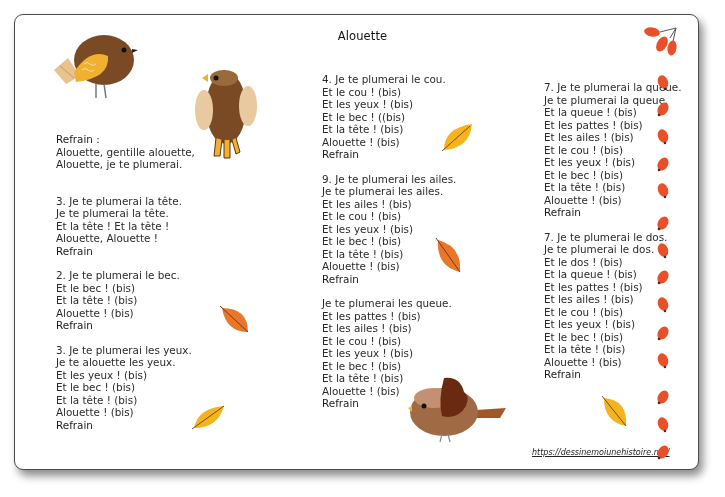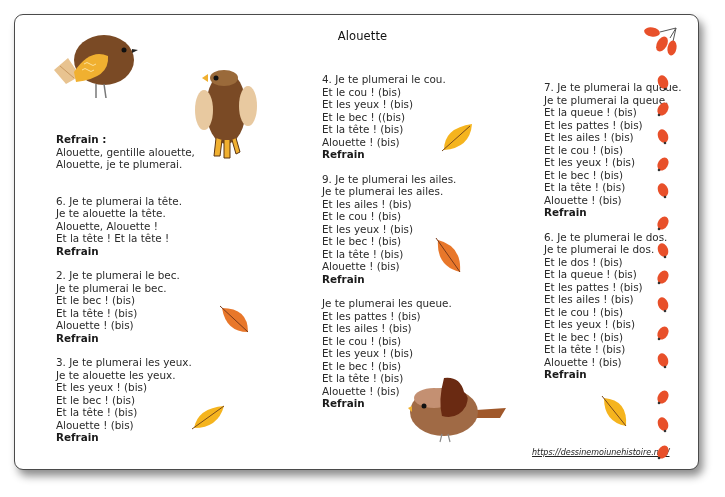--- a/index.html
+++ b/index.html
@@ -11,21 +11,21 @@
     position:absolute; left:14px; top:14px; width:683px; height:454px;
     background:#ffffff; border:1px solid #4a4a4a; border-radius:9px;
     box-shadow: 4px 6px 8px rgba(0,0,0,0.45);
   }
   .title {
     position:absolute; left:0; top:29px; width:725px; text-align:center;
     font-size:11.5px; font-weight:normal; color:#111; letter-spacing:0.1px;
   }
   .col { position:absolute; font-size:10.4px; line-height:12.5px; color:#2a2a2a; }
   .col .line { white-space:nowrap; }
-  .col .bold { font-weight:bold; color:#1a1a1a; }
+  .col .bold { font-weight:normal; color:#1a1a1a; }
   .col .it { }
   .gap { height:12px; }
   .gap-big { height:24px; }
   .col1 { left:56px; top:133px; }
   .col2 { left:290px; top:73px;margin-left:32px; }
   .col3 { left:512px; top:81px;margin-left:32px; }
   .url {
     position:absolute; left:532px; top:448px; font-size:8px; font-style:italic;
     text-decoration:underline; color:#222;
   }
@@ -38,31 +38,30 @@
 
 <div class="title">Alouette</div>
 
 <div class="col col1">
   <div class="line bold">Refrain :</div>
   <div class="line it">Alouette, gentille alouette,</div>
   <div class="line it">Alouette, je te plumerai.</div>
   <div class="gap-big"></div>
 
   <div>
-    <div class="line">6. Je te plumerai la tête.</div>
-    <div class="line">Je te alouette la tête.</div>
+    <div class="line">3. Je te plumerai la tête.</div>
+    <div class="line">Je te plumerai la tête.</div>
+    <div class="line">Et la tête ! Et la tête !</div>
     <div class="line it">Alouette, Alouette !</div>
-    <div class="line">Et la tête ! Et la tête !</div>
     <div class="line bold">Refrain</div>
   </div>
   <div class="gap"></div>
 
   <div>
     <div class="line">2. Je te plumerai le bec.</div>
-    <div class="line">Je te plumerai le bec.</div>
     <div class="line"><span>Et le bec ! </span><span class="it">(bis)</span></div>
     <div class="line"><span>Et la tête ! </span><span class="it">(bis)</span></div>
     <div class="line it"><span>Alouette ! </span><span>(bis)</span></div>
     <div class="line bold">Refrain</div>
   </div>
   <div class="gap"></div>
 
   <div>
     <div class="line">3. Je te plumerai les yeux.</div>
     <div class="line">Je te alouette les yeux.</div>
@@ -122,21 +121,21 @@
     <div class="line"><span>Et le cou ! </span><span class="it">(bis)</span></div>
     <div class="line"><span>Et les yeux ! </span><span class="it">(bis)</span></div>
     <div class="line"><span>Et le bec ! </span><span class="it">(bis)</span></div>
     <div class="line"><span>Et la tête ! </span><span class="it">(bis)</span></div>
     <div class="line it"><span>Alouette ! </span><span>(bis)</span></div>
     <div class="line bold">Refrain</div>
   </div>
   <div class="gap"></div>
 
   <div>
-    <div class="line">6. Je te plumerai le dos.</div>
+    <div class="line">7. Je te plumerai le dos.</div>
     <div class="line">Je te plumerai le dos.</div>
     <div class="line"><span>Et le dos ! </span><span class="it">(bis)</span></div>
     <div class="line"><span>Et la queue ! </span><span class="it">(bis)</span></div>
     <div class="line"><span>Et les pattes ! </span><span class="it">(bis)</span></div>
     <div class="line"><span>Et les ailes ! </span><span class="it">(bis)</span></div>
     <div class="line"><span>Et le cou ! </span><span class="it">(bis)</span></div>
     <div class="line"><span>Et les yeux ! </span><span class="it">(bis)</span></div>
     <div class="line"><span>Et le bec ! </span><span class="it">(bis)</span></div>
     <div class="line"><span>Et la tête ! </span><span class="it">(bis)</span></div>
     <div class="line it"><span>Alouette ! </span><span>(bis)</span></div>

